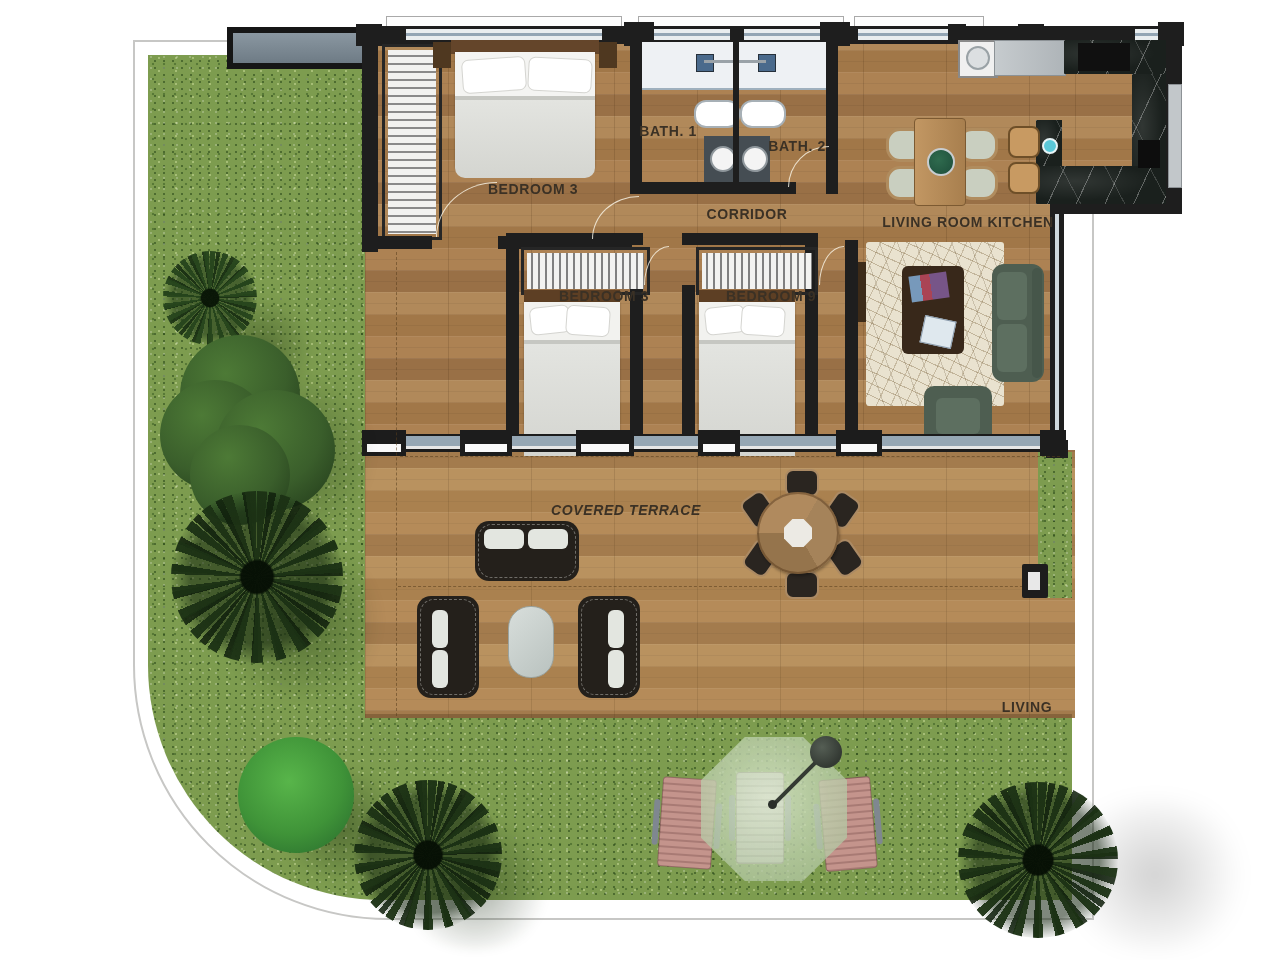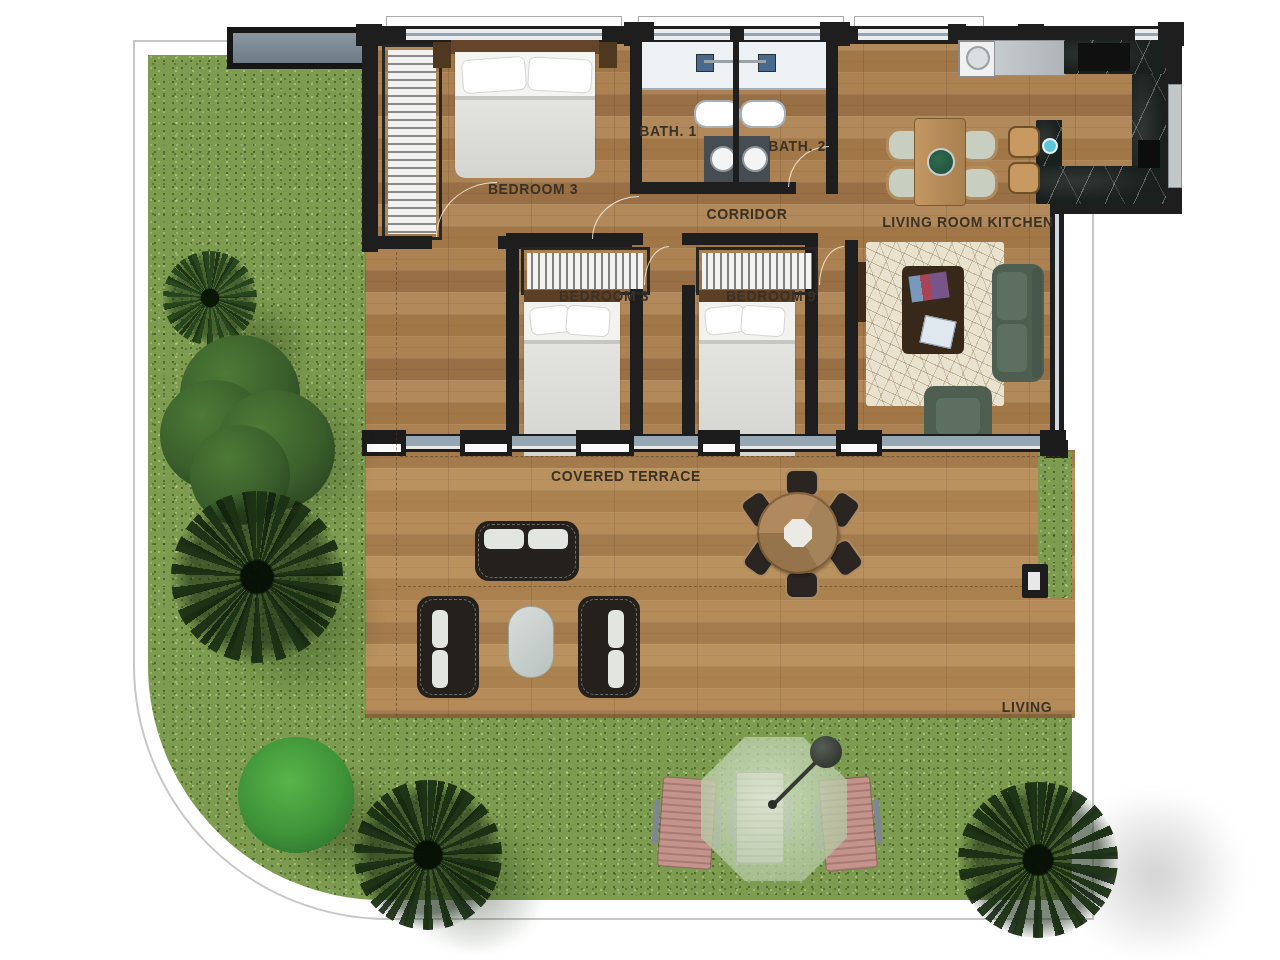--- a/index.html
+++ b/index.html
@@ -297,16 +297,16 @@
   <div class="abs palm dark" style="left:354px;top:780px;width:148px;height:150px;"></div>
   <div class="abs palm dark" style="left:958px;top:782px;width:160px;height:156px;"></div>
 
   <div class="abs label" style="left:533px;top:189px;">BEDROOM 3</div>
   <div class="abs label" style="left:668px;top:131px;">BATH. 1</div>
   <div class="abs label" style="left:797px;top:146px;">BATH. 2</div>
   <div class="abs label" style="left:747px;top:214px;">CORRIDOR</div>
   <div class="abs label" style="left:968px;top:222px;">LIVING ROOM KITCHEN</div>
   <div class="abs label" style="left:604px;top:296px;">BEDROOM 3</div>
   <div class="abs label" style="left:771px;top:296px;">BEDROOM 9</div>
-  <div class="abs label" style="left:626px;top:476px;">COVERED TERRACE</div>
+  <div class="abs label" style="left:626px;top:510px;font-style:italic;">COVERED TERRACE</div>
   <div class="abs label" style="left:1027px;top:707px;">LIVING</div>
 
 </div>
 
 </body></html>

